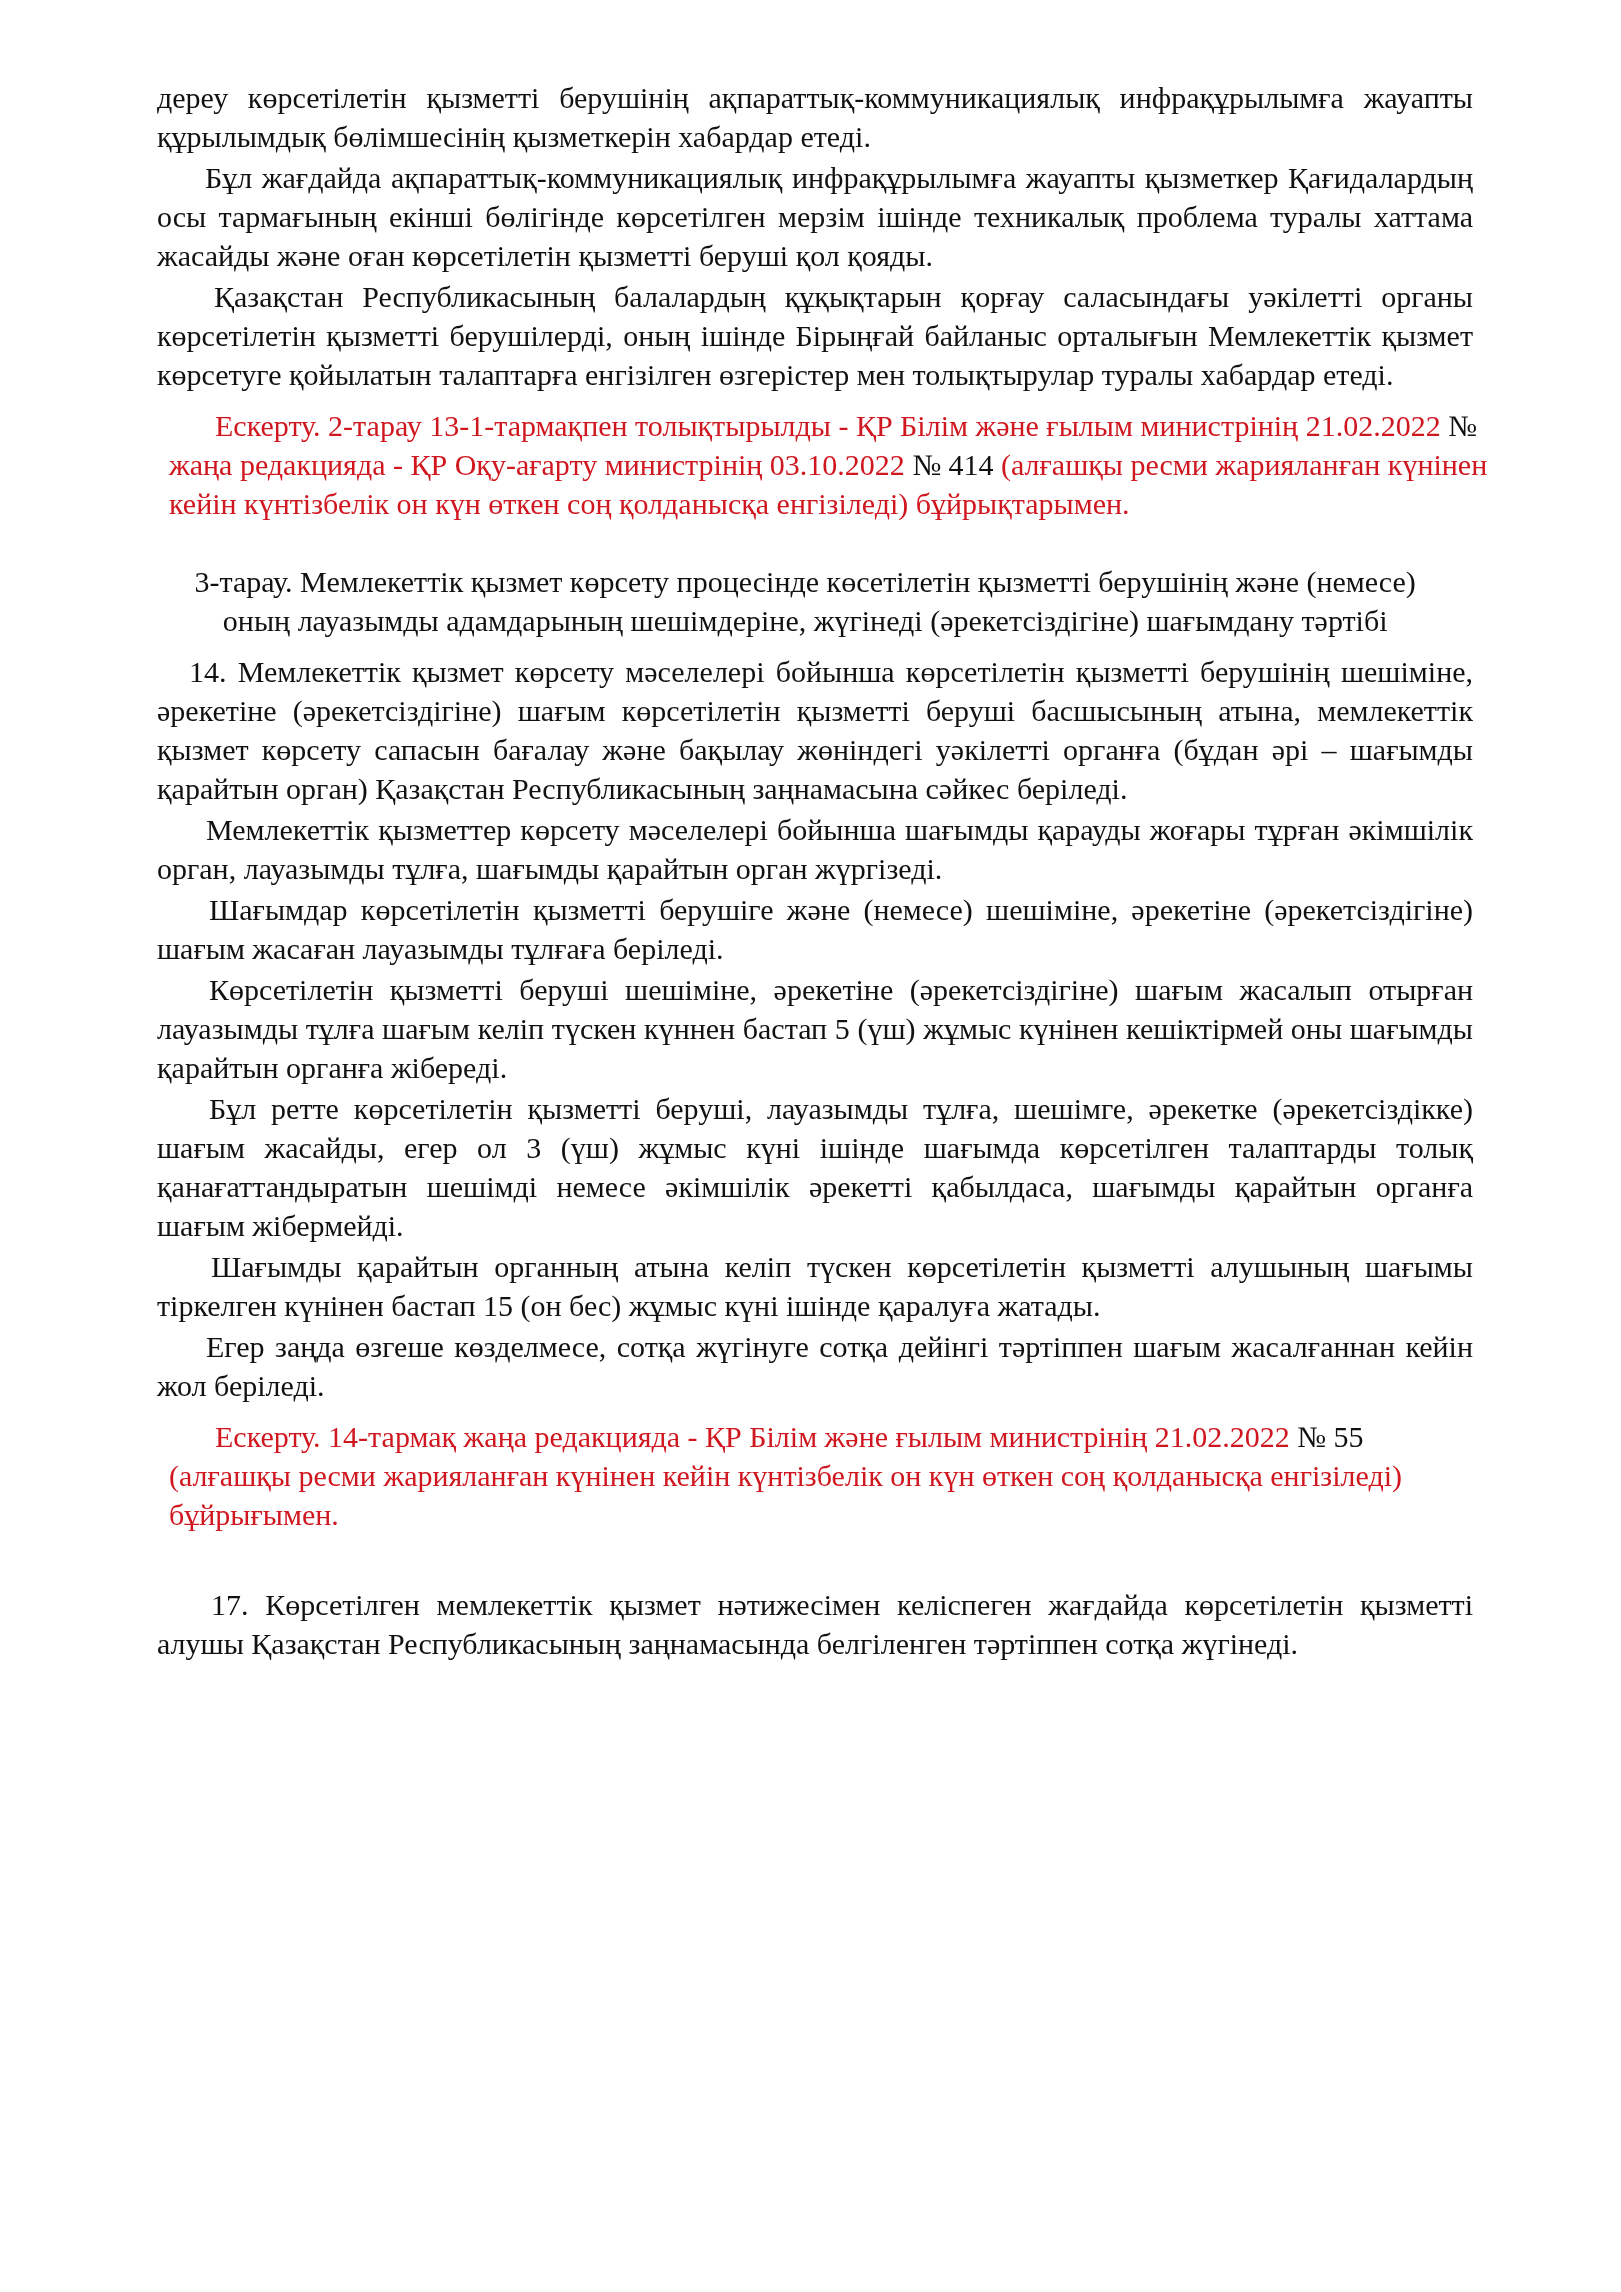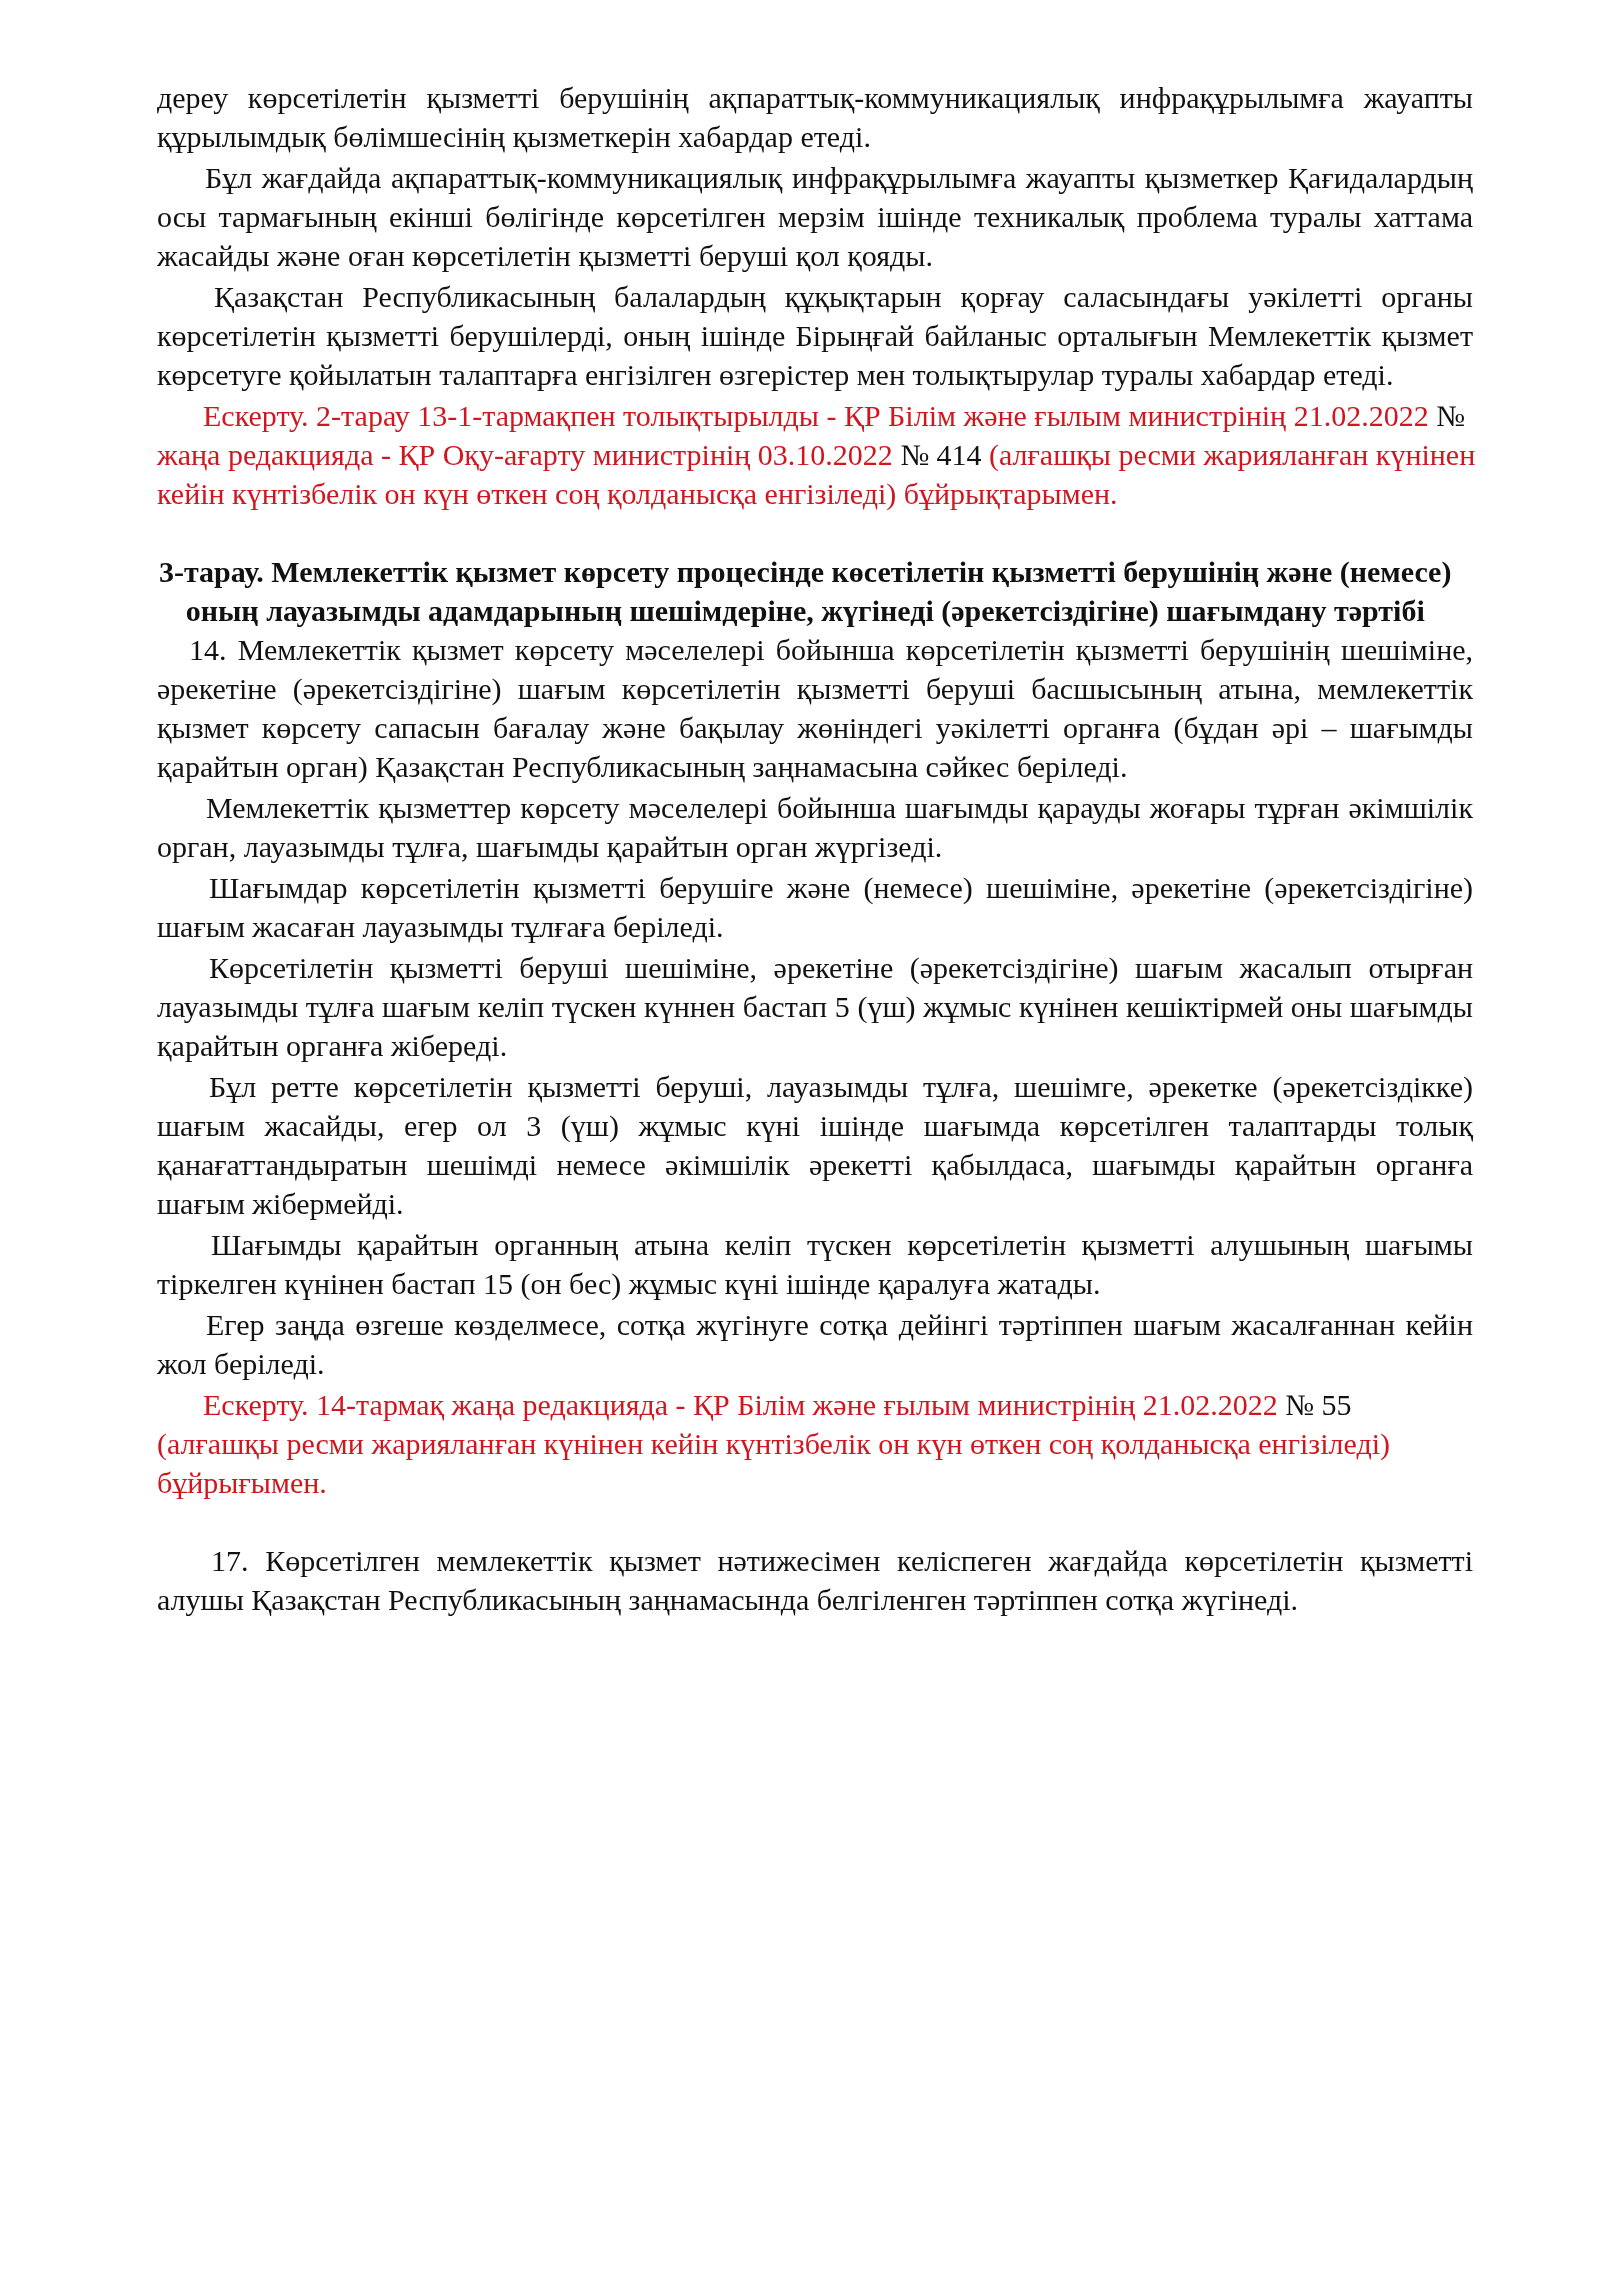--- a/index.html
+++ b/index.html
@@ -13,32 +13,32 @@
     font-size: 30px;
     color: #111111;
   }
   .p {
     margin: 0 0 2px 0;
     line-height: 39px;
     text-align: justify;
     text-align-last: left;
   }
   .note {
-    margin: 0;
+    margin: 12px;
     line-height: 39px;
     color: #d0161e;
     text-align: left;
   }
   .note .line { display: block; white-space: nowrap; }
   .note .black { color: #111111; }
   .heading {
-    font-weight: bold;
+    font-weight: normal;
     text-align: center;
     line-height: 39px;
-    margin: 39px 0 0 0;
+    margin: 39px 0 12px 0;
     padding-right: 19.6px;
   }
   .heading .line { display: block; white-space: nowrap; }
   .spacer { height: 39px; }
 </style>
 </head>
 <body>
 
 <div class="page">
 

